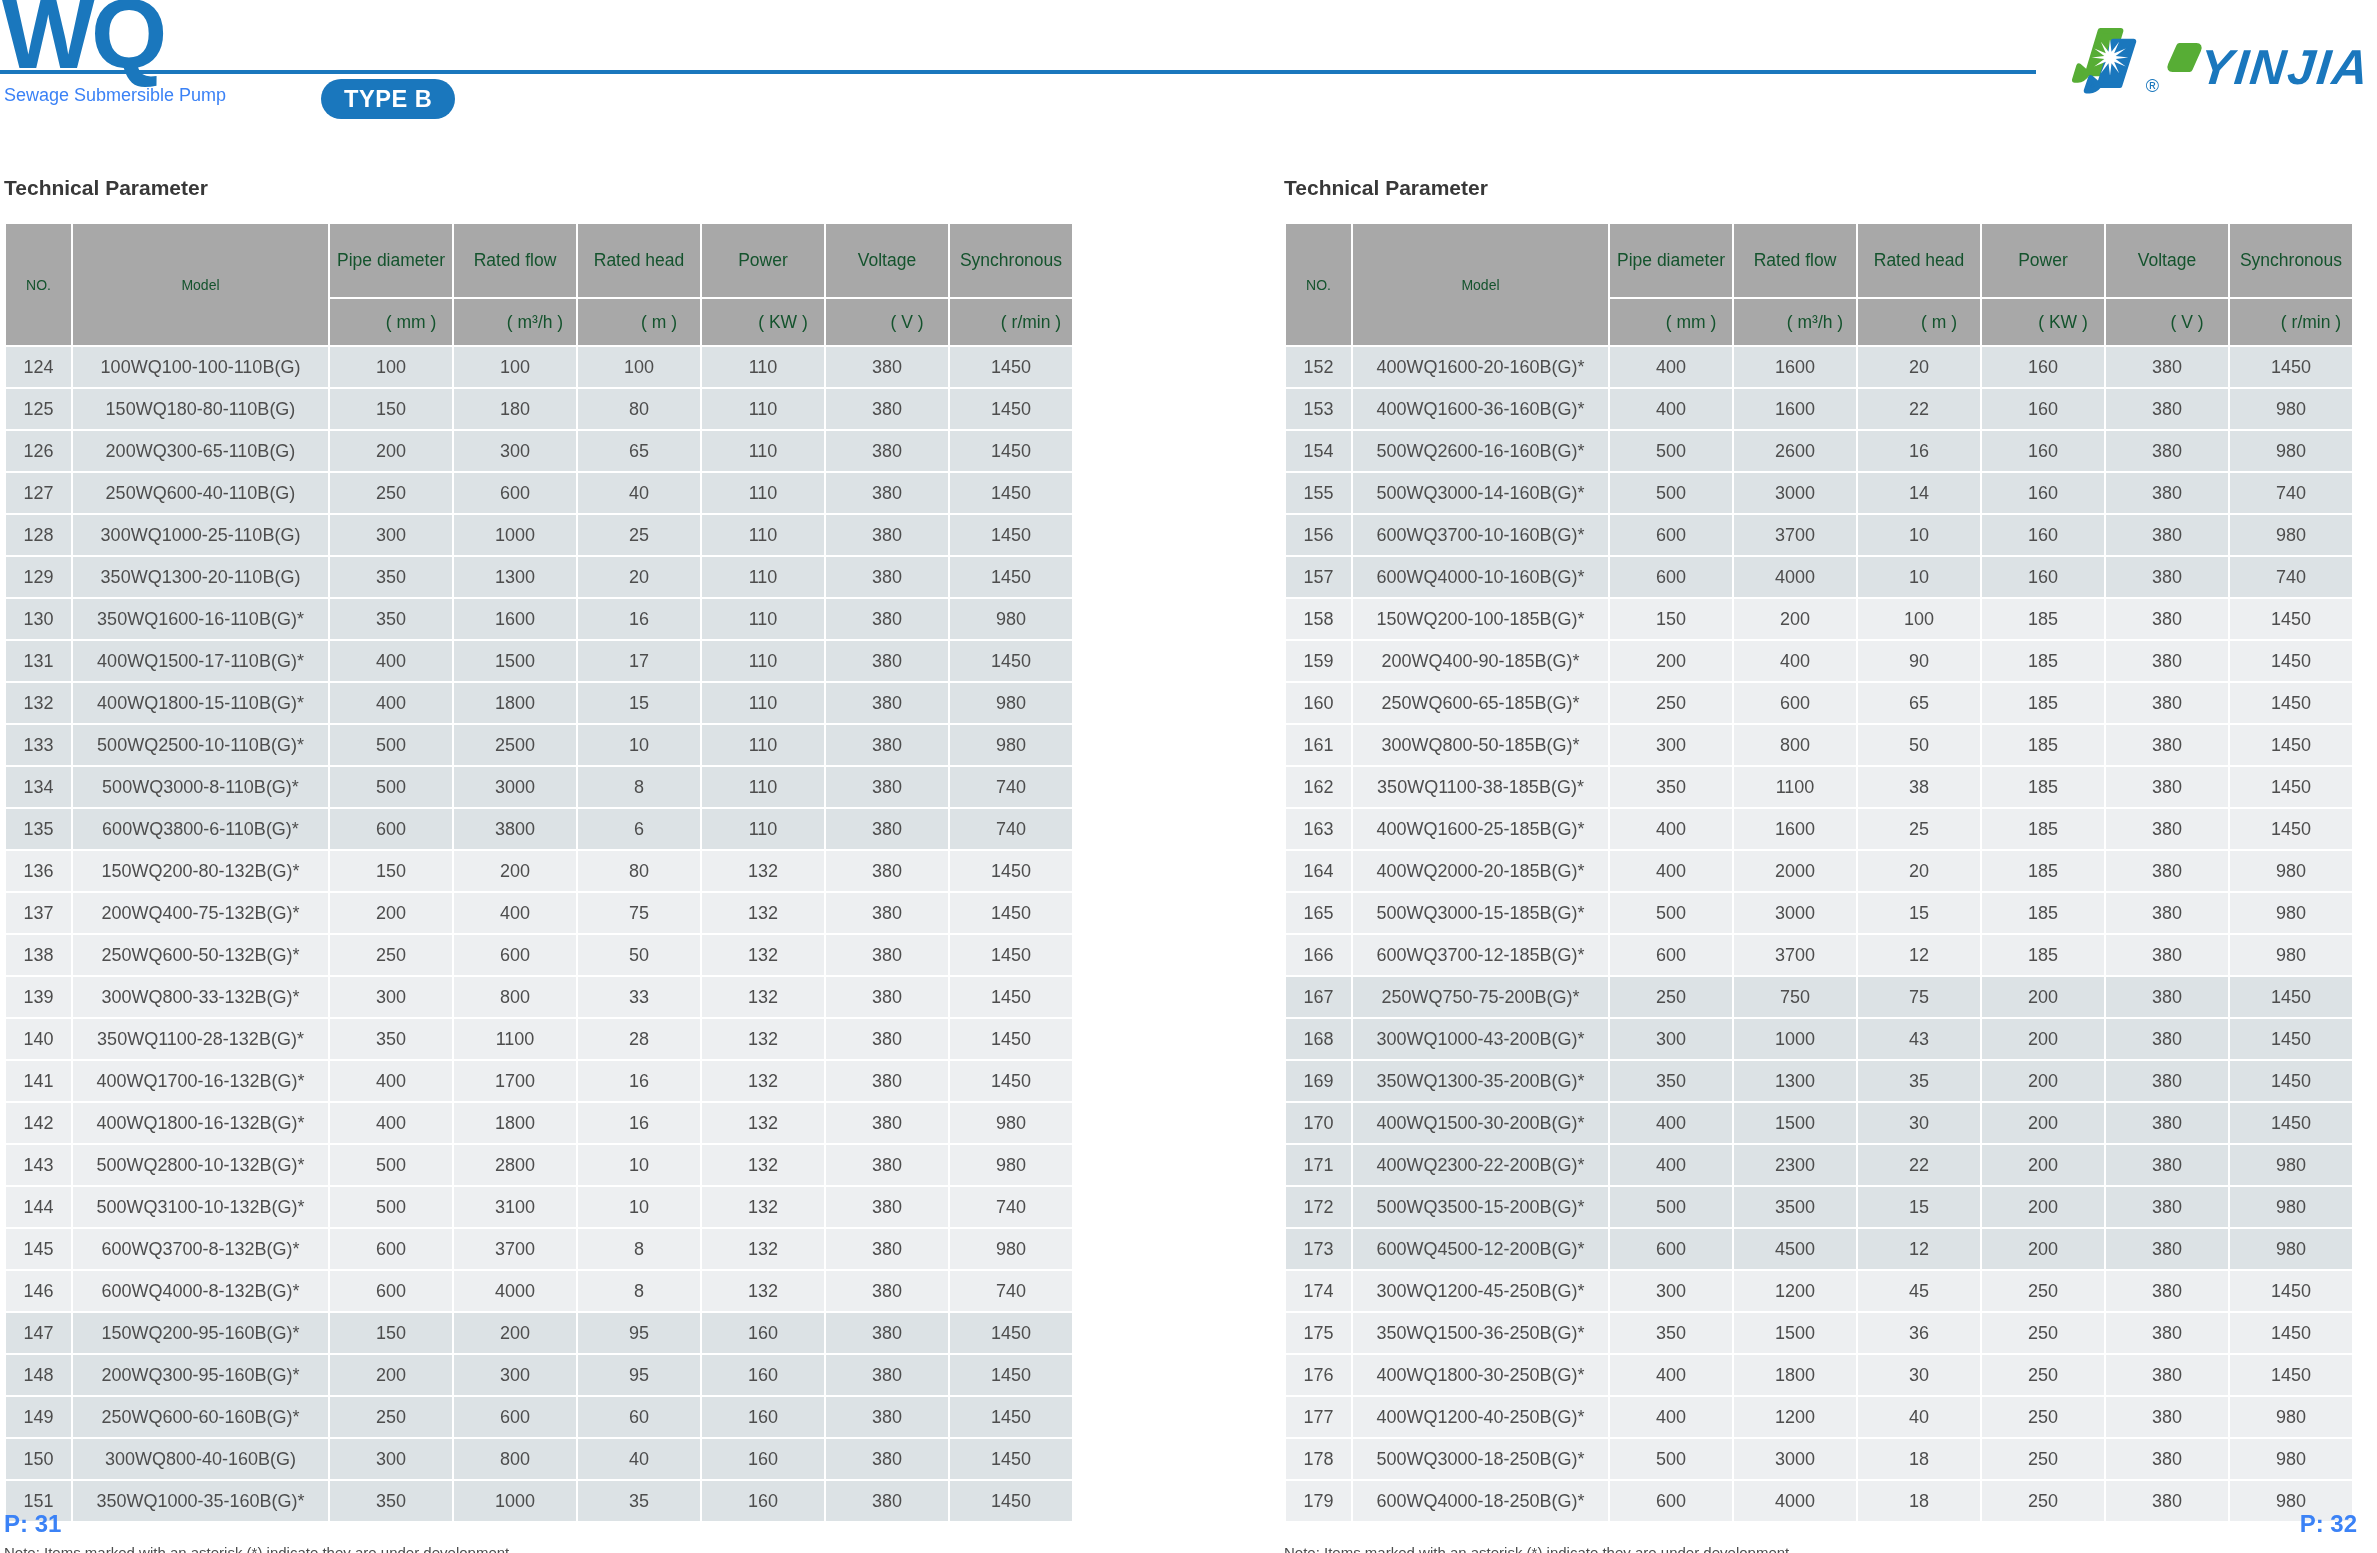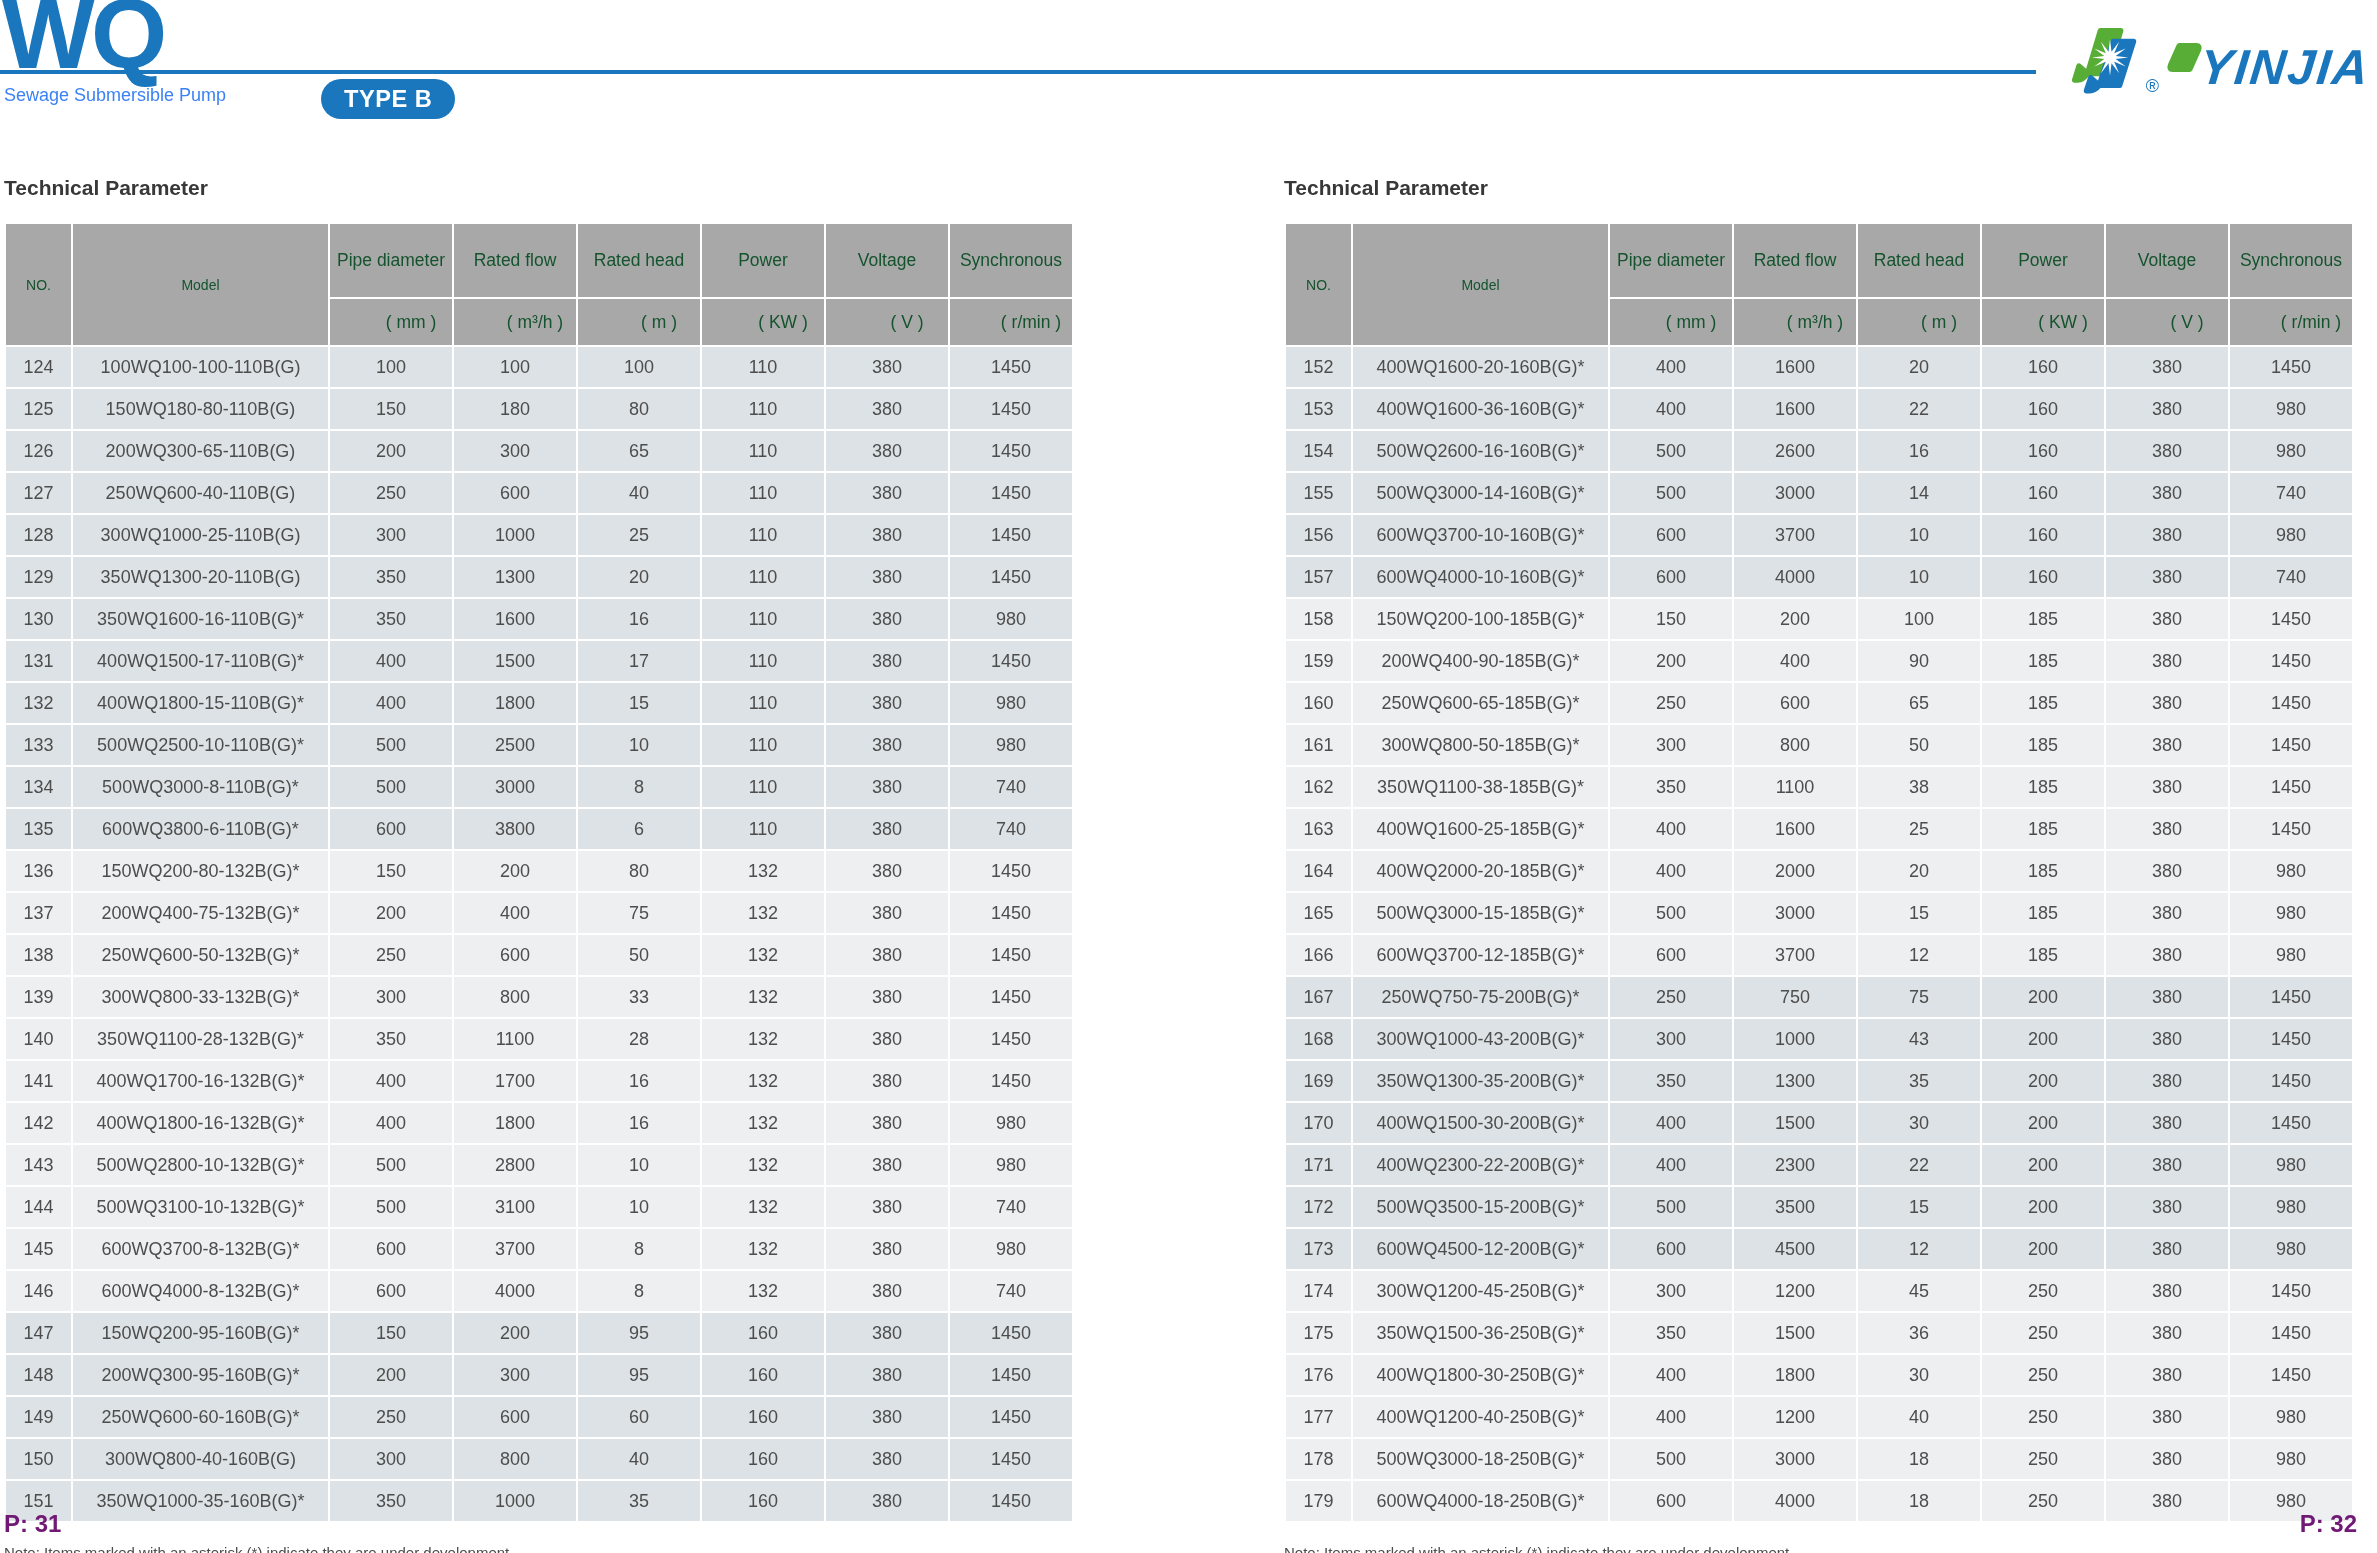--- a/index.html
+++ b/index.html
@@ -88,21 +88,21 @@
   .param-table tbody td{
     height:40px;font-size:18px;color:var(--cell-text);
   }
   .param-table tbody tr.dark td{background:var(--row-dark);}
   .param-table tbody tr.light td{background:var(--row-light);}
 
   .note{
     margin-top:21px;font-size:15px;color:#4c4c4c;letter-spacing:0px;
   }
   .page-num{
-    position:absolute;top:1510px;font-size:24px;font-weight:bold;color:#701a75;
+    position:absolute;top:1510px;font-size:24px;font-weight:bold;color:#3b82f6;
   }
   .page-num.left{left:4px;}
   .page-num.right{right:20px;}
 </style>
 </head>
 <body>
 
 <div id="sheet">
 
   <div class="wq-title">WQ</div>

